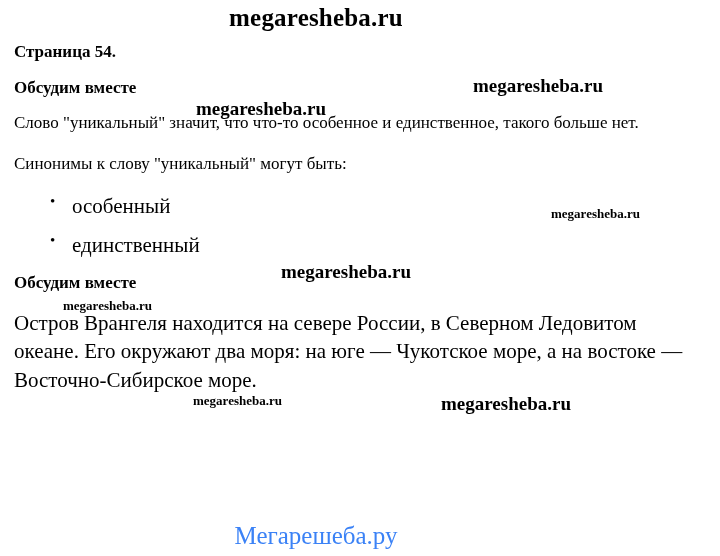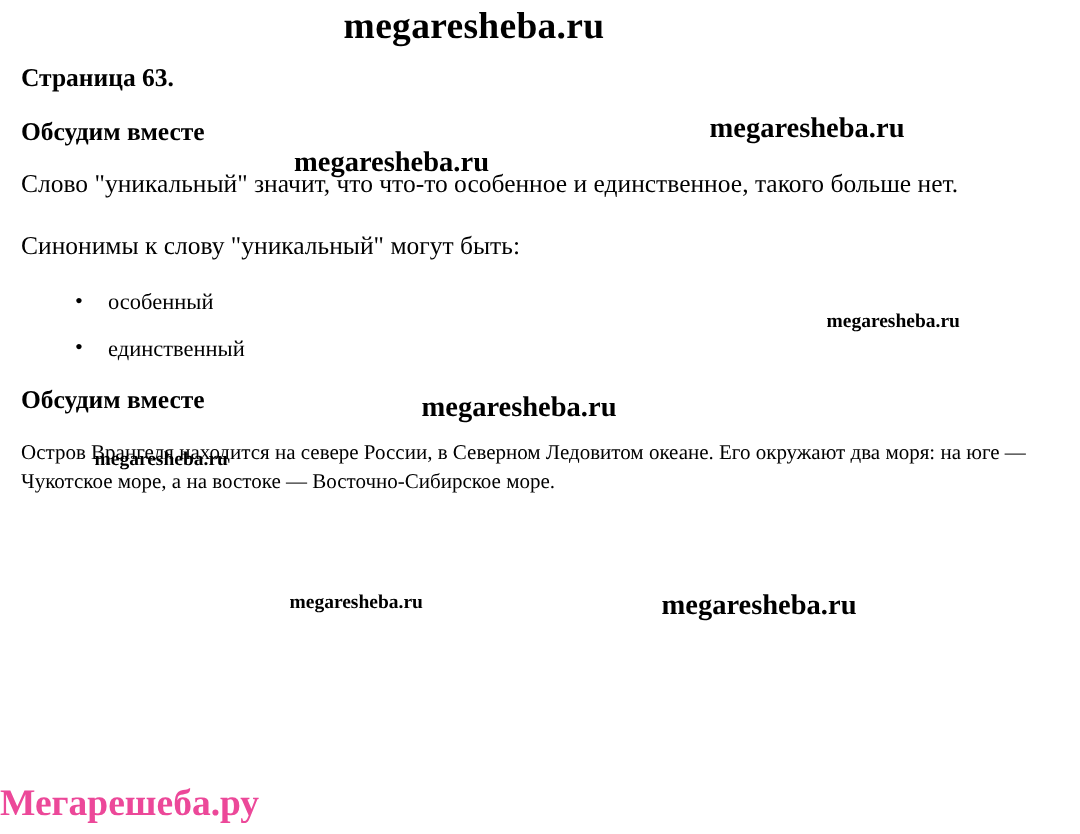--- a/index.html
+++ b/index.html
@@ -27,24 +27,25 @@
     font-size: 25px;
     letter-spacing: 0.2px;
     padding-top: 4px;
     color: #000;
   }
   .bottom-brand {
     position: absolute;
     left: 0;
     right: 0;
     bottom: 6px;
+    text-align: center;
     font-family: "Liberation Serif", "DejaVu Serif", serif;
-    font-weight: bold;
+    font-weight: normal;
     font-size: 25px;
-    color: #ec4899;
+    color: #3b82f6;
   }
   .content {
     position: absolute;
     left: 14px;
     top: 42px;
     width: 692px;
   }
   .page-num {
     font-weight: bold;
     font-size: 17px;
@@ -59,40 +60,40 @@
     font-size: 17px;
     line-height: 1.33;
     margin: 0 0 18px 0;
   }
   ul.synonyms {
     margin: 0 0 14px 0;
     padding-left: 36px;
     list-style: none;
   }
   ul.synonyms li {
-    font-size: 15px;
+    font-size: 21px;
     line-height: 1.3;
     margin-bottom: 11px;
     position: relative;
     padding-left: 22px;
   }
   ul.synonyms li:before {
     content: "\2022";
     position: absolute;
     left: 0;
     top: -1px;
     font-size: 15px;
   }
   .section-head-2 {
     font-weight: bold;
     font-size: 17px;
     margin: 6px 0 16px 0;
   }
   .para-tight {
-    font-size: 14px;
+    font-size: 21px;
     line-height: 1.36;
     margin: 0 0 18px 0;
   }
   
   .wm {
     position: absolute;
     font-family: "Liberation Serif", "DejaVu Serif", serif;
     font-weight: bold;
     color: #000;
     white-space: nowrap;
@@ -101,21 +102,21 @@
 </style>
 </head>
 <body>
 
 <div class="page">
 
   <div class="top-brand">megaresheba.ru</div>
 
   <div class="content">
 
-    <div class="page-num">Страница 63.</div>
+    <div class="page-num">Страница 54.</div>
 
     <div class="section-head">Обсудим вместе</div>
 
     <p class="para">Слово "уникальный" значит, что что-то особенное и единственное, такого больше нет.</p>
 
     <p class="para">Синонимы к слову "уникальный" могут быть:</p>
 
     <ul class="synonyms">
       <li>особенный</li>
       <li>единственный</li>

